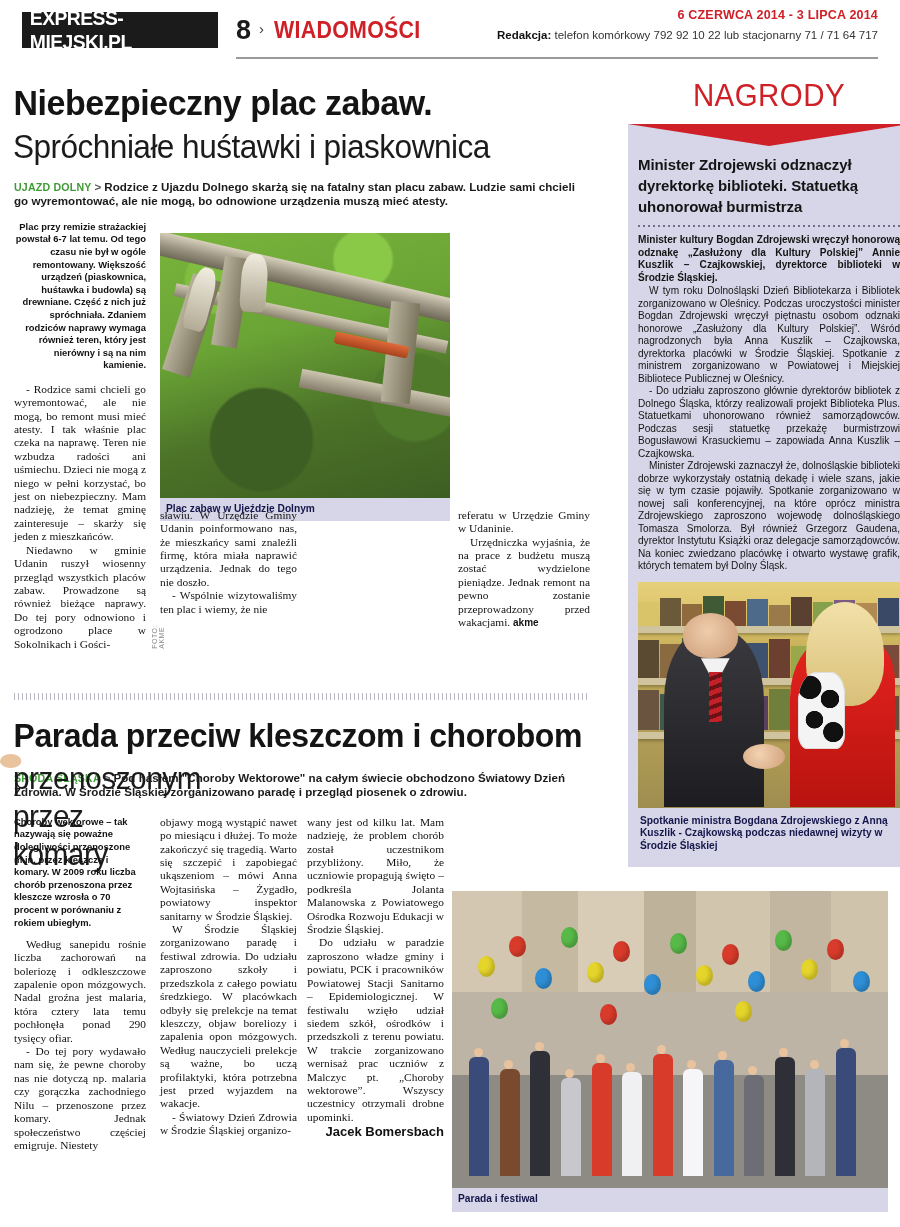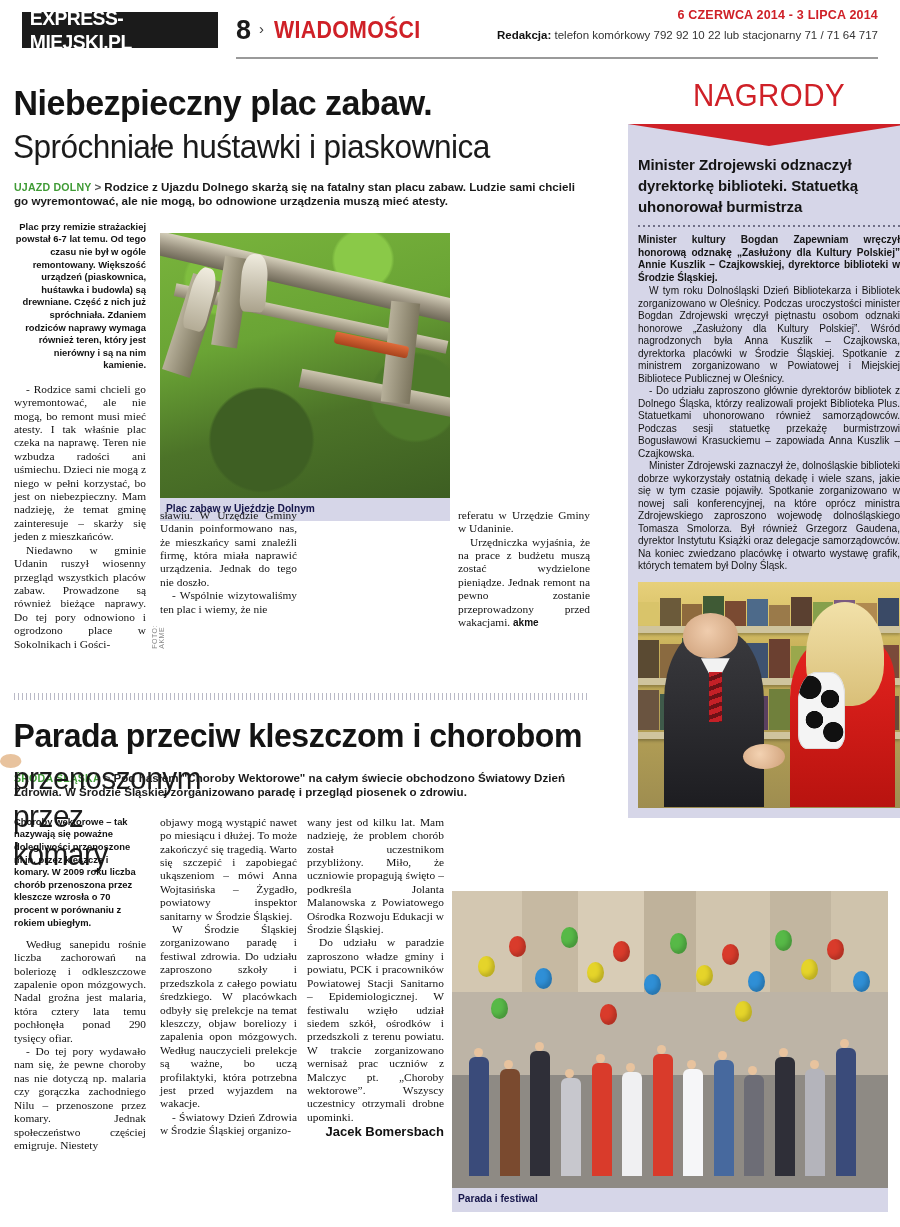--- a/index.html
+++ b/index.html
@@ -451,21 +451,21 @@
     <div class="caption">Parada i festiwal</div>
   </div>
 
   <div class="side">
     <div class="side-title">NAGRODY</div>
 
     <div class="side-box">
       <div class="tri"></div>
       <div class="side-head">Minister Zdrojewski odznaczył dyrektorkę biblioteki. Statuetką uhonorował burmistrza</div>
       <div class="side-dots"></div>
-      <div class="side-lead">Minister kultury Bogdan Zapewniam wręczył honorową odznakę „Zasłużony dla Kultury Polskiej” Annie Kuszlik – Czajkowskiej, dyrektorce biblioteki w Środzie Śląskiej.</div>
+      <div class="side-lead">Minister kultury Bogdan Zdrojewski wręczył honorową odznakę „Zasłużony dla Kultury Polskiej” Annie Kuszlik – Czajkowskiej, dyrektorce biblioteki w Środzie Śląskiej.</div>
       <div class="side-body">
         <p>W tym roku Dolnośląski Dzień Bibliotekarza i Bibliotek zorganizowano w Oleśnicy. Podczas uroczystości minister Bogdan Zdrojewski wręczył piętnastu osobom odznaki honorowe „Zasłużony dla Kultury Polskiej”. Wśród nagrodzonych była Anna Kuszlik – Czajkowska, dyrektorka placówki w Środzie Śląskiej. Spotkanie z ministrem zorganizowano w Powiatowej i Miejskiej Bibliotece Publicznej w Oleśnicy.</p>
         <p>- Do udziału zaproszono głównie dyrektorów bibliotek z Dolnego Śląska, którzy realizowali projekt Biblioteka Plus. Statuetkami uhonorowano również samorządowców. Podczas sesji statuetkę przekażę burmistrzowi Bogusławowi Krasuckiemu – zapowiada Anna Kuszlik – Czajkowska.</p>
         <p>Minister Zdrojewski zaznaczył że, dolnośląskie biblioteki dobrze wykorzystały ostatnią dekadę i wiele szans, jakie się w tym czasie pojawiły. Spotkanie zorganizowano w nowej sali konferencyjnej, na które oprócz ministra Zdrojewskiego zaproszono wojewodę dolnośląskiego Tomasza Smolorza. Był również Grzegorz Gaudena, dyrektor Instytutu Książki oraz delegacje samorządowców. Na koniec zwiedzano placówkę i otwarto wystawę grafik, których tematem był Dolny Śląsk.</p>
       </div>
 
       <div class="side-photo">
         <div class="ph-lib"></div>
         <div class="books" style="top:4px;">
           <i style="height:30px;background:#d9c46a;"></i>
@@ -515,16 +515,17 @@
         <div class="man"></div>
         <div class="man-head"></div>
         <div class="man-shirt"></div>
         <div class="man-tie"></div>
         <div class="woman"></div>
         <div class="woman-hair"></div>
         <div class="woman-scarf"></div>
         <div class="hand"></div>
       </div>
 
+      <div class="side-cap">Spotkanie ministra Bogdana Zdrojewskiego z Anną Kuszlik - Czajkowską podczas niedawnej wizyty w Środzie Śląskiej</div>
     </div>
   </div>
 
 </div>
 
 </body></html>

